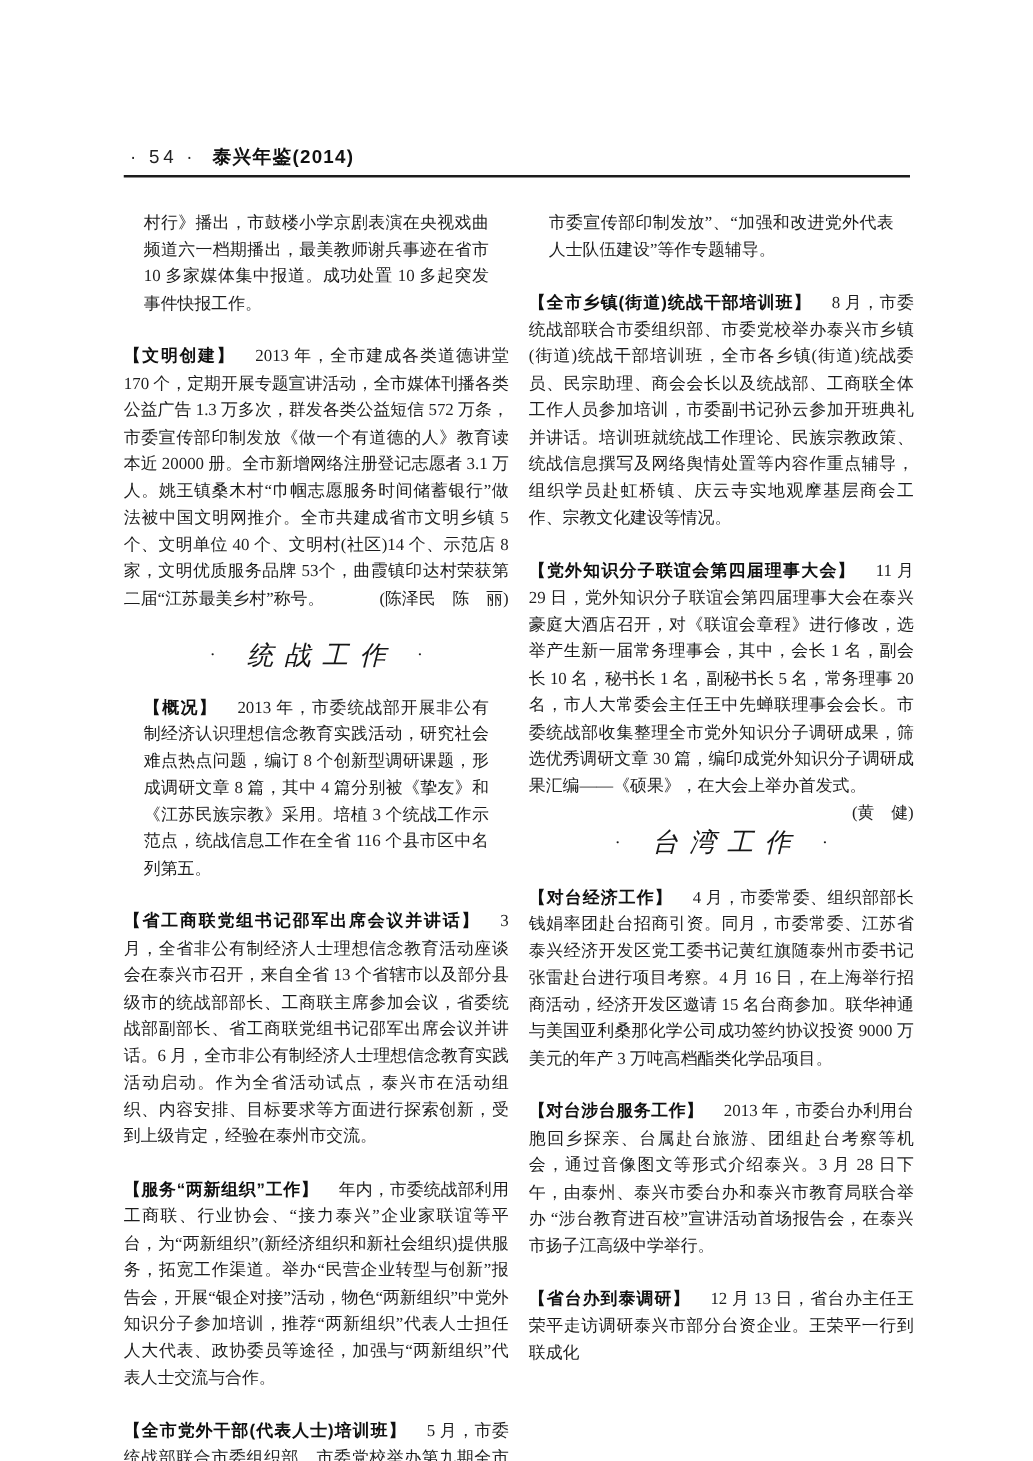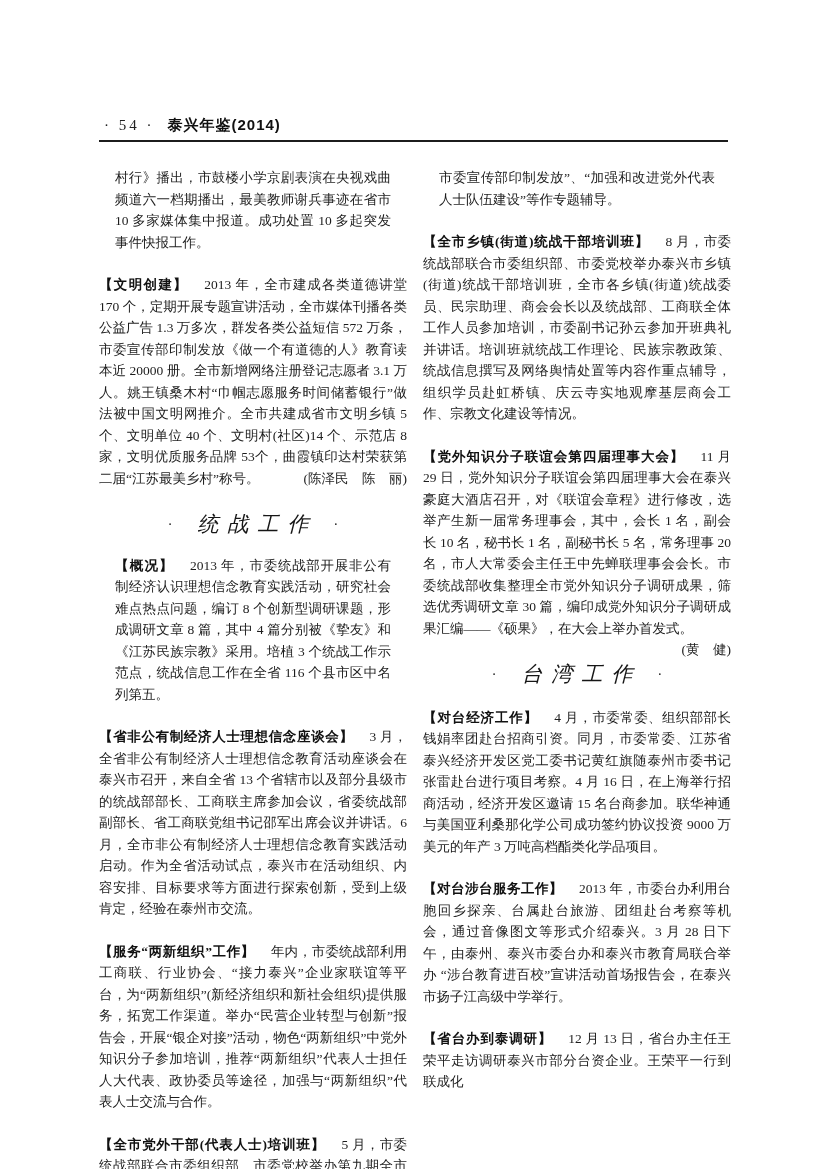--- a/index.html
+++ b/index.html
@@ -11,21 +11,21 @@
     overflow:hidden;
   }
   .content {
     position:absolute; left:99px; top:116px; width:632px;
   }
   .page-header {
     display:flex; align-items:baseline; gap:13px;
     padding-left:5px; margin-bottom:5px;
   }
   .ph-num {
-    font-family:Liberation Serif, serif;
+    font-family:Liberation Sans, sans-serif;
     font-size:15px; letter-spacing:3px; color:#222;
   }
   .ph-title {
     font-family:"Liberation Sans", sans-serif;
     font-weight:700; font-size:15px; color:#111;
     letter-spacing:1px;
   }
   .header-rule {
     border:none; border-top:2px solid #1c1c1c;
     margin:3px 0 0 0; width:629px;
@@ -36,21 +36,21 @@
   .col {
     width:308px;
     font-family:"Liberation Serif", serif;
     font-size:13.5px; line-height:21.5px;
     text-align:justify;
     color:#1d1d1d;
   }
   p.para { margin:16px; }
   p.entry { margin:21px 0 0 0; }
   .entry-label {
-    font-family:Liberation Serif, serif;
+    font-family:Liberation Sans, sans-serif;
     font-weight:700; color:#111;
     margin-right:16px;
     letter-spacing:0.5px;
   }
   .attribution { float:right; padding-left:10px; }
   .section-title {
     display:flex; align-items:center; justify-content:center;
     gap:16px;
     margin:25px 0 19px 0;
     font-family:"Liberation Serif", serif;
@@ -81,21 +81,21 @@
         <p class="para entry"><b class="entry-label">【文明创建】</b><span>2013 年，全市建成各类道德讲堂 170 个，定期开展专题宣讲活动，全市媒体刊播各类公益广告 1.3 万多次，群发各类公益短信 572 万条，市委宣传部印制发放《做一个有道德的人》教育读本近 20000 册。全市新增网络注册登记志愿者 3.1 万人。姚王镇桑木村“巾帼志愿服务时间储蓄银行”做法被中国文明网推介。全市共建成省市文明乡镇 5 个、文明单位 40 个、文明村(社区)14 个、示范店 8 家，文明优质服务品牌 53个，曲霞镇印达村荣获第二届“江苏最美乡村”称号。</span><span class="attribution">(陈泽民　陈　丽)</span></p>
 
         <div class="section-title">
           <span class="section-dot">·</span>
           <span class="section-text">统战工作</span>
           <span class="section-dot">·</span>
         </div>
 
         <p class="para"><b class="entry-label">【概况】</b><span>2013 年，市委统战部开展非公有制经济认识理想信念教育实践活动，研究社会难点热点问题，编订 8 个创新型调研课题，形成调研文章 8 篇，其中 4 篇分别被《挚友》和《江苏民族宗教》采用。培植 3 个统战工作示范点，统战信息工作在全省 116 个县市区中名列第五。</span></p>
 
-        <p class="para entry"><b class="entry-label">【省非公有制经济人士理想信念座谈会】</b><span>3 月，全省非公有制经济人士理想信念教育活动座谈会在泰兴市召开，来自全省 13 个省辖市以及部分县级市的统战部部长、工商联主席参加会议，省委统战部副部长、省工商联党组书记邵军出席会议并讲话。6 月，全市非公有制经济人士理想信念教育实践活动启动。作为全省活动试点，泰兴市在活动组织、内容安排、目标要求等方面进行探索创新，受到上级肯定，经验在泰州市交流。</span></p>
+        <p class="para entry"><b class="entry-label">【省工商联党组书记邵军出席会议并讲话】</b><span>3 月，全省非公有制经济人士理想信念教育活动座谈会在泰兴市召开，来自全省 13 个省辖市以及部分县级市的统战部部长、工商联主席参加会议，省委统战部副部长、省工商联党组书记邵军出席会议并讲话。6 月，全市非公有制经济人士理想信念教育实践活动启动。作为全省活动试点，泰兴市在活动组织、内容安排、目标要求等方面进行探索创新，受到上级肯定，经验在泰州市交流。</span></p>
 
         <p class="para entry"><b class="entry-label">【服务“两新组织”工作】</b><span>年内，市委统战部利用工商联、行业协会、“接力泰兴”企业家联谊等平台，为“两新组织”(新经济组织和新社会组织)提供服务，拓宽工作渠道。举办“民营企业转型与创新”报告会，开展“银企对接”活动，物色“两新组织”中党外知识分子参加培训，推荐“两新组织”代表人士担任人大代表、政协委员等途径，加强与“两新组织”代表人士交流与合作。</span></p>
 
         <p class="para entry"><b class="entry-label">【全市党外干部(代表人士)培训班】</b><span>5 月，市委统战部联合市委组织部、市委党校举办第九期全市党外干部(代表人士)培训班，政协委员(常委)中党外人士、党外后备干部、非公经济代表人士近 50 人参加培训。培训班邀请民进江苏省委、泰州市委统战部专家围绕“如</span></p>
 
       </div>
 
       <div class="col">
 
         <p class="para"><span>市委宣传部印制发放”、“加强和改进党外代表人士队伍建设”等作专题辅导。</span></p>

